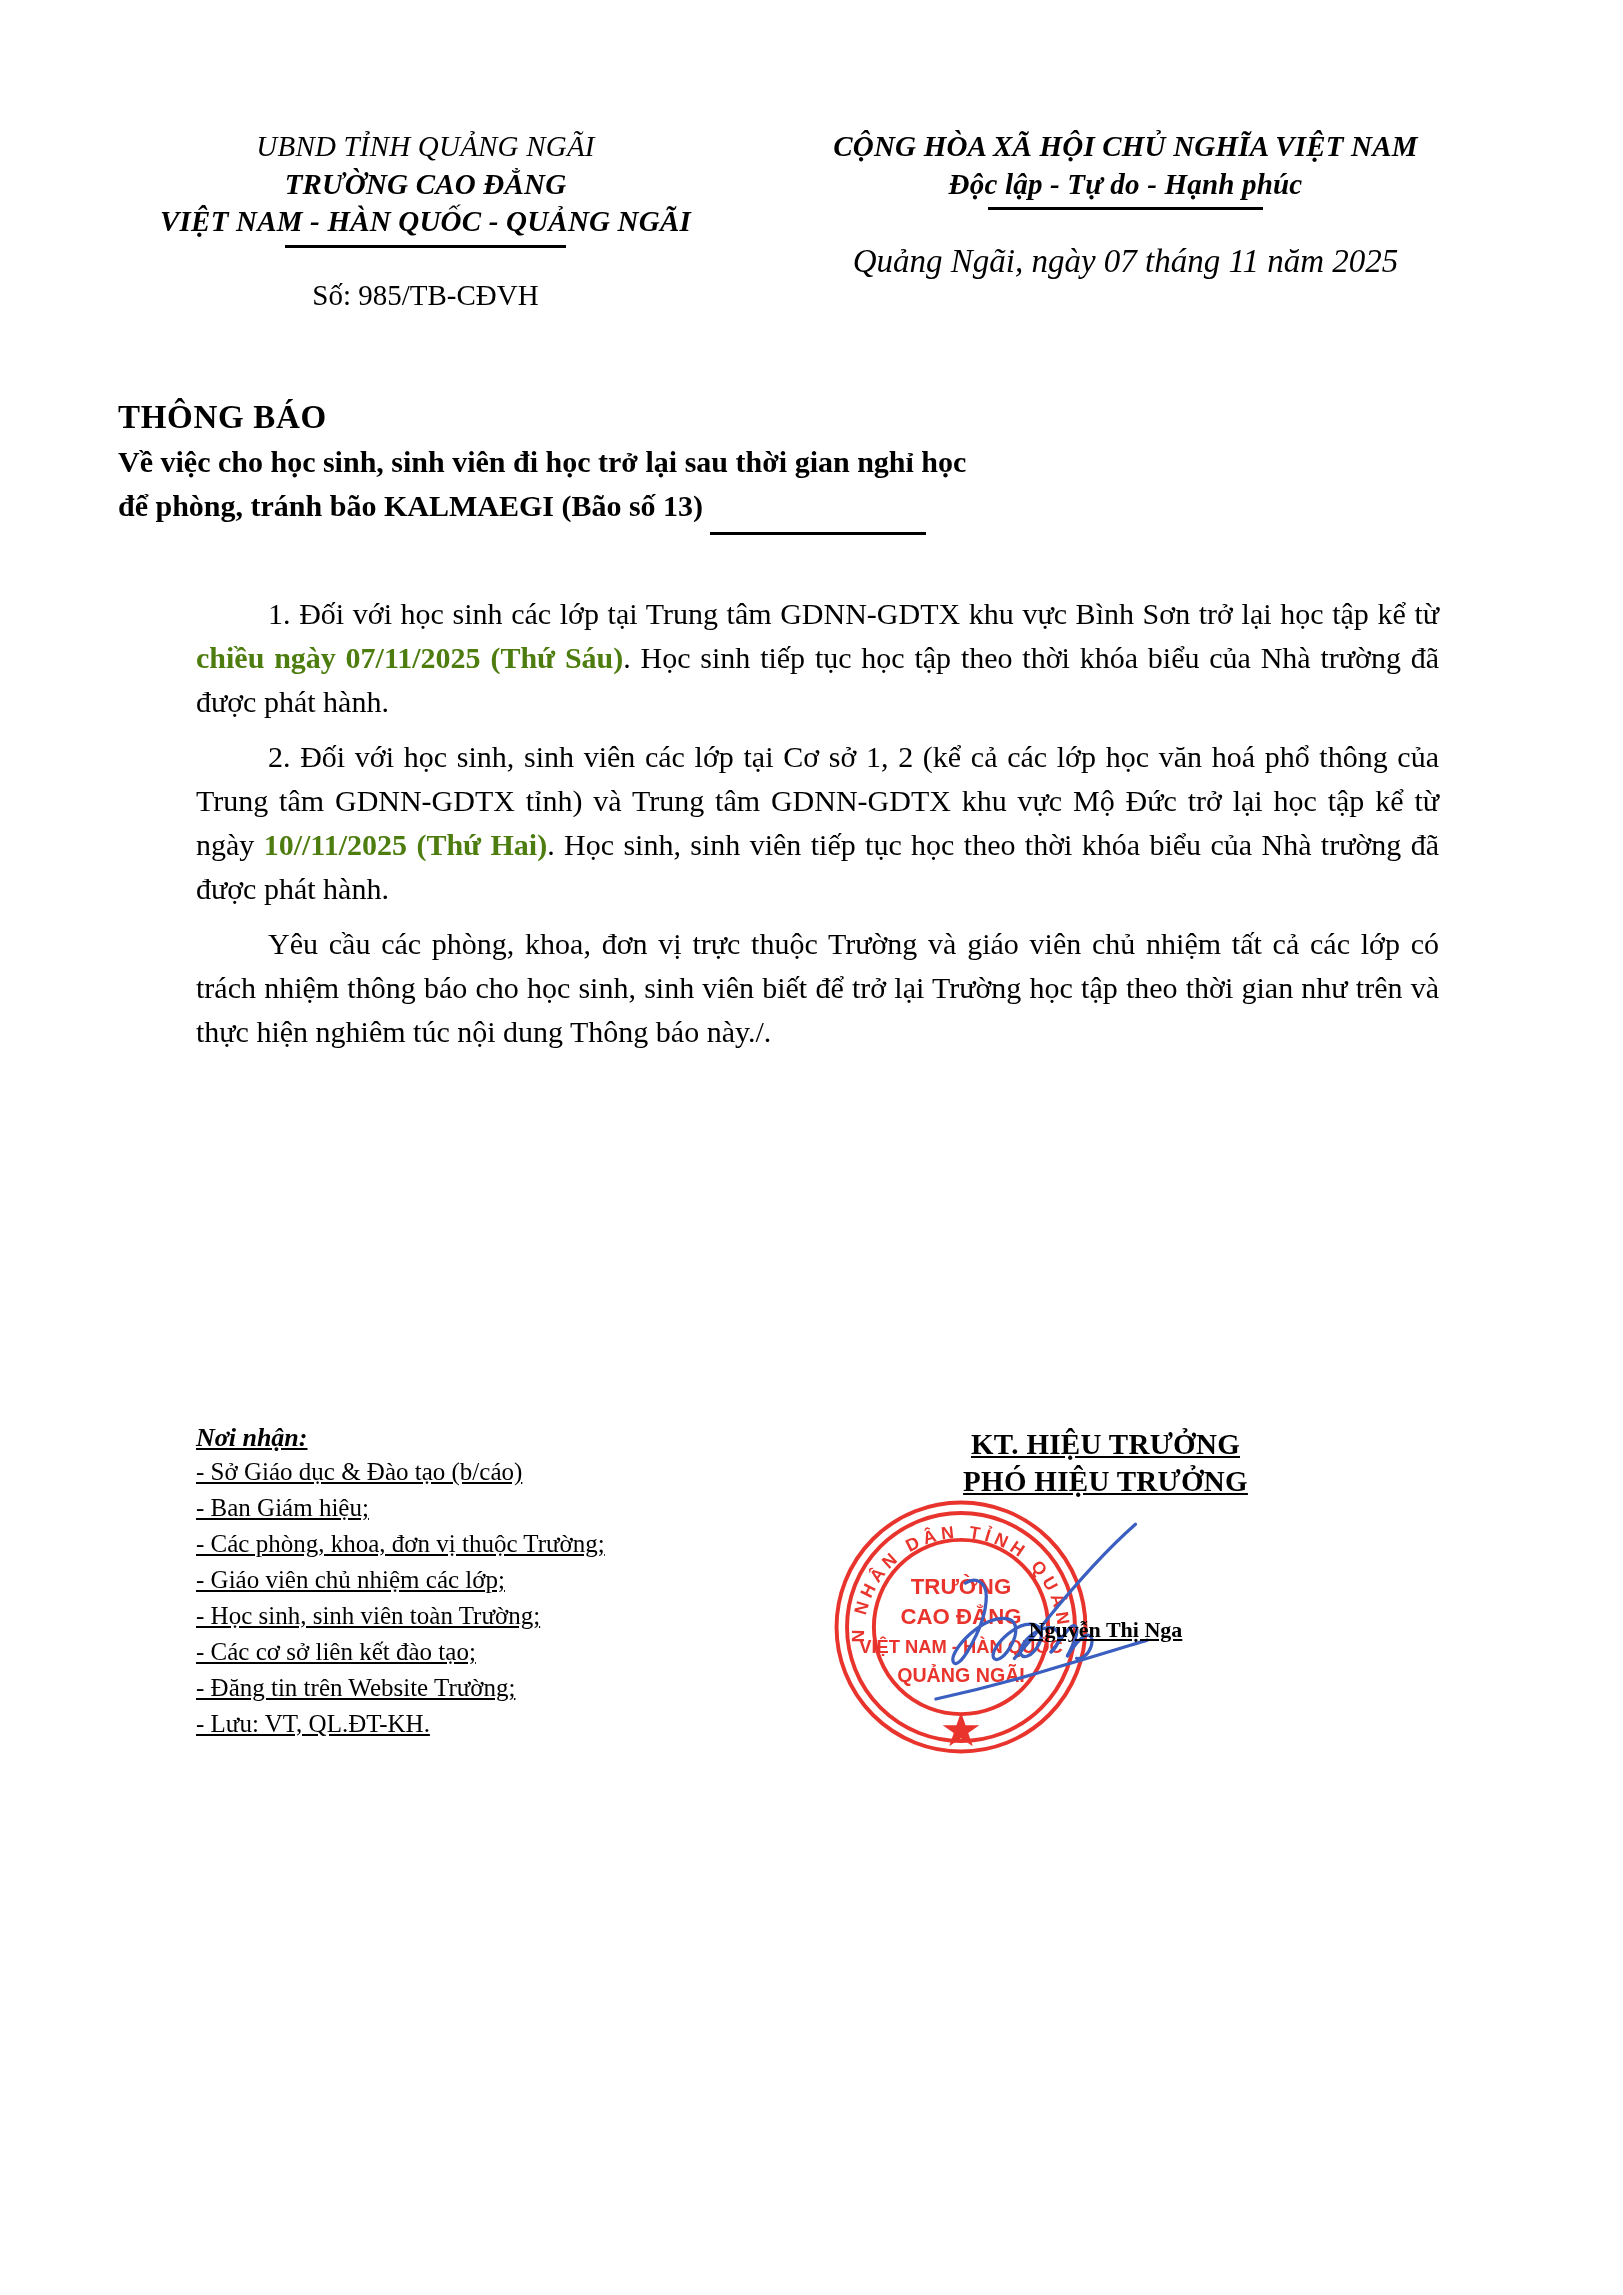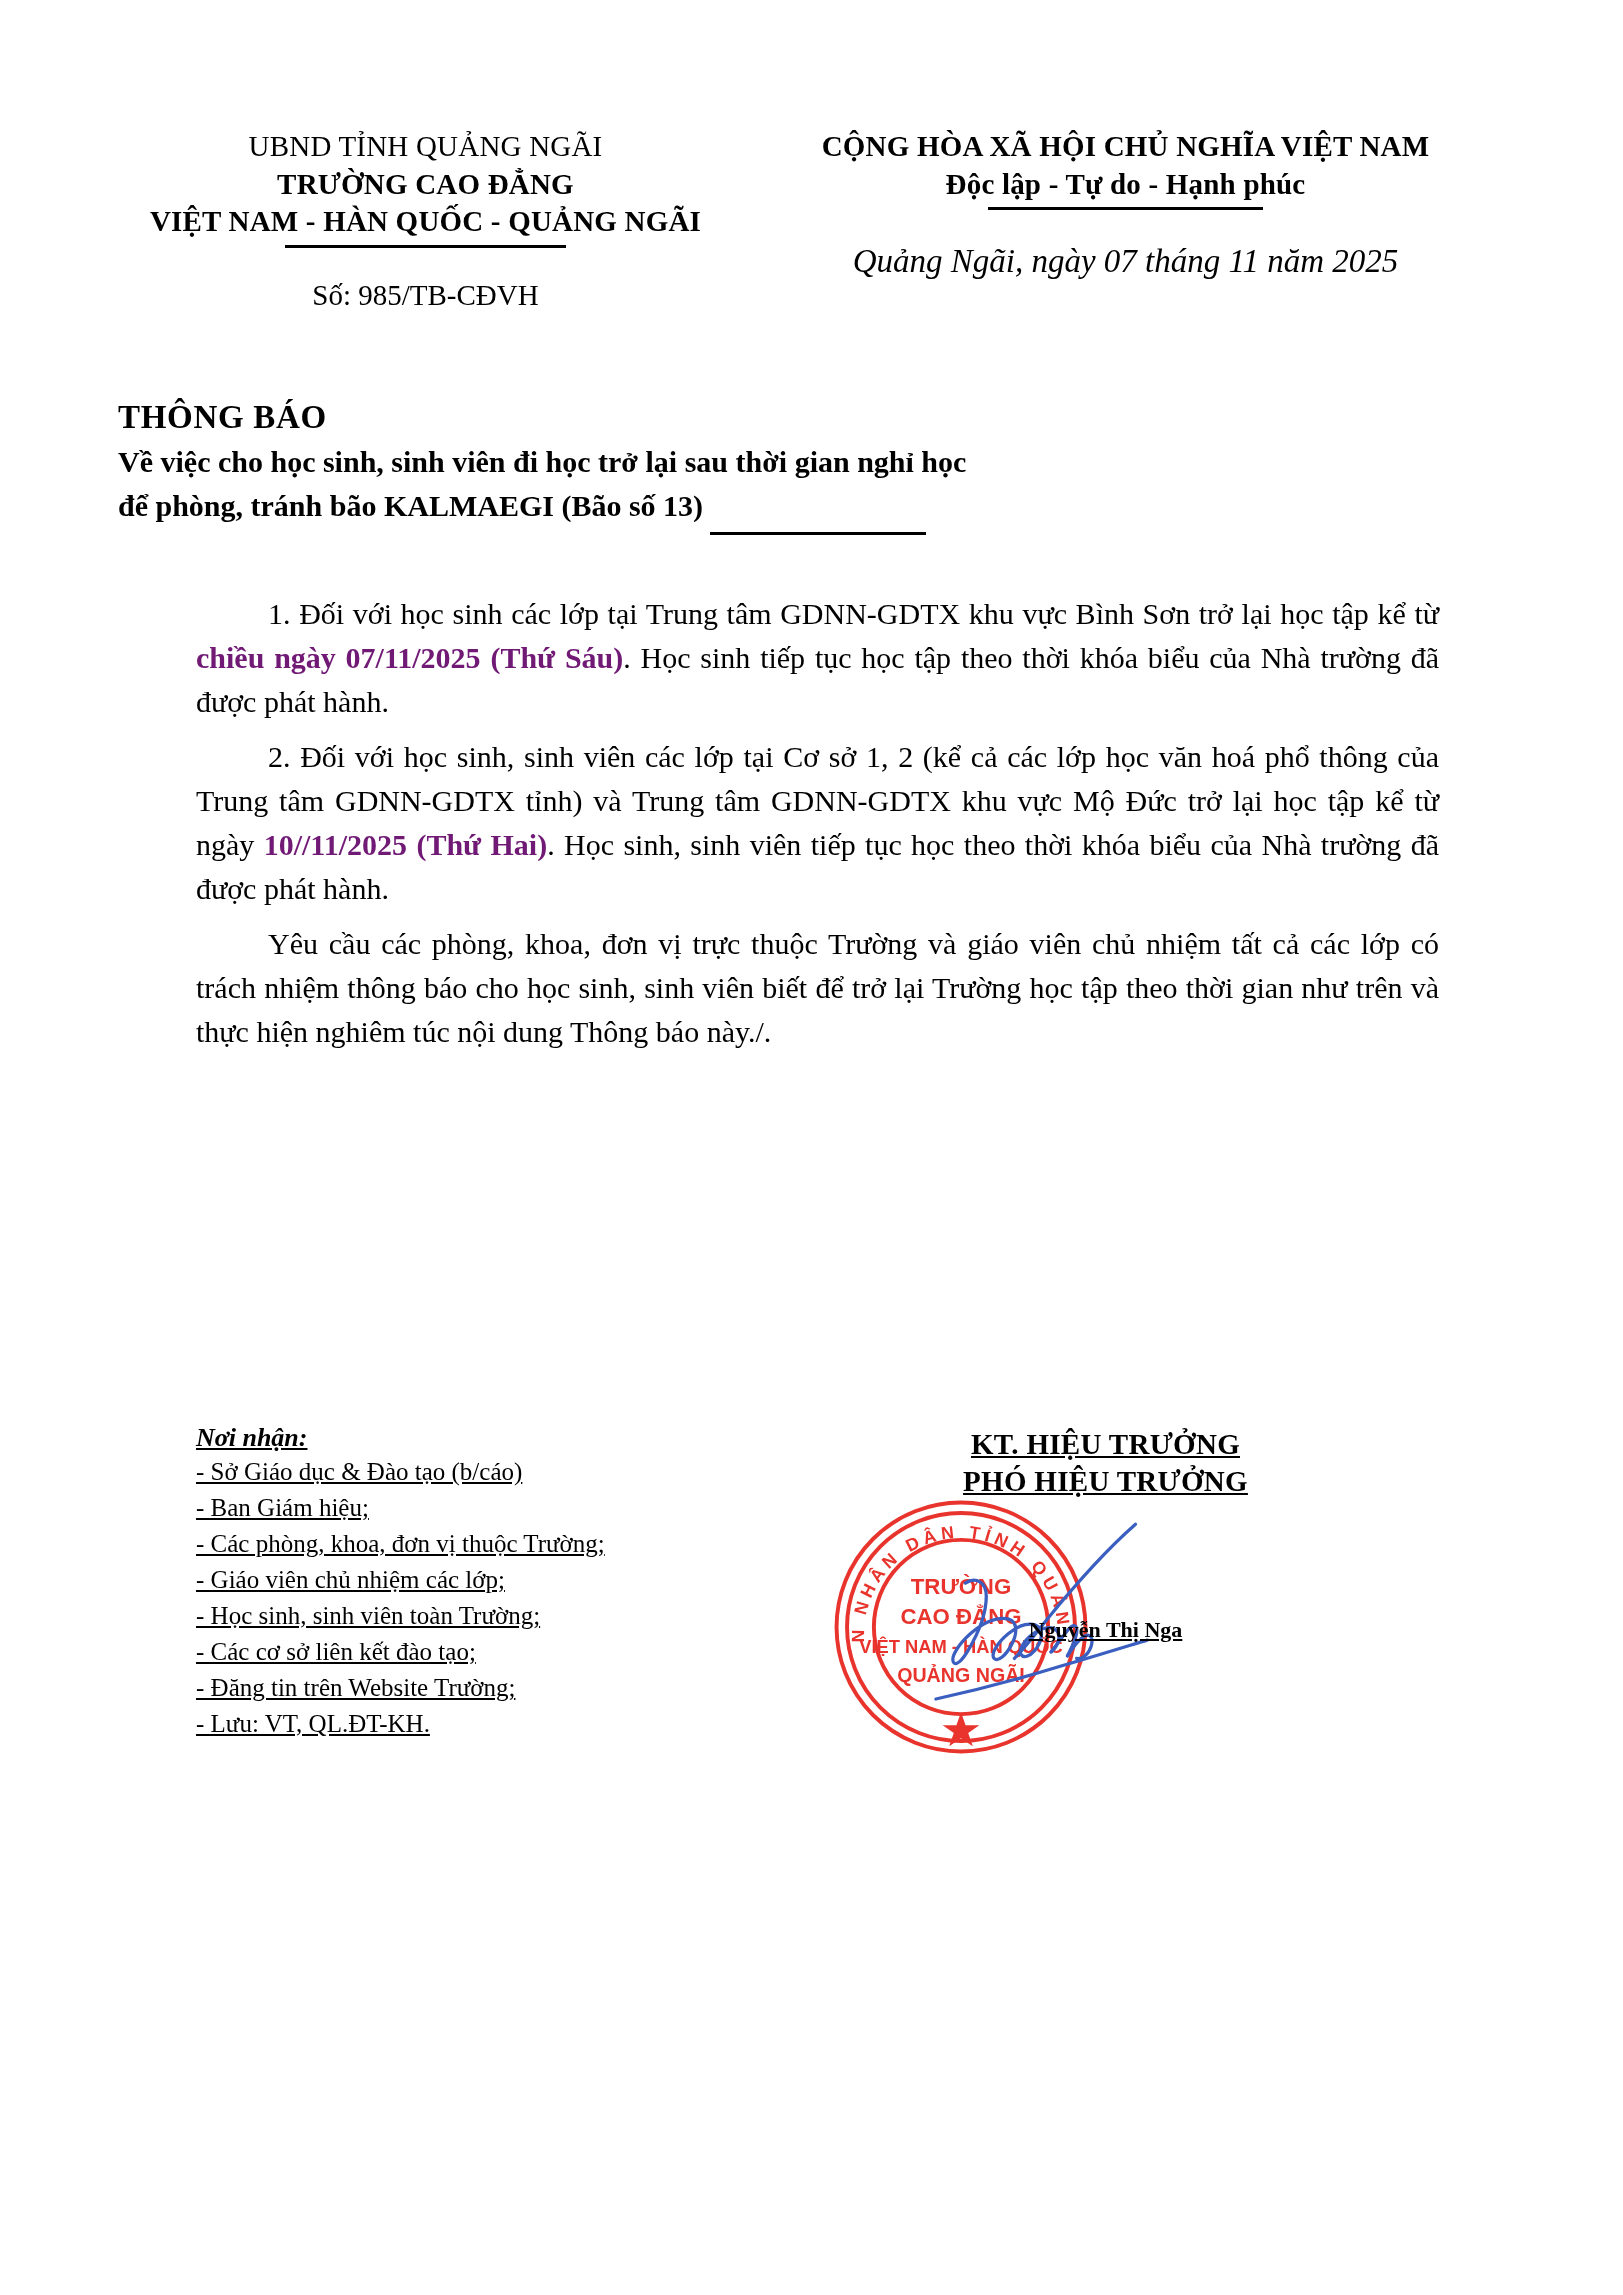--- a/index.html
+++ b/index.html
@@ -34,20 +34,21 @@
   }
   .header-right {
     flex: 1;
     text-align: center;
   }
   .org-line {
     font-size: 29px;
     line-height: 1.30;
     letter-spacing: 0.2px;
     white-space: nowrap;
+    font-style: italic;
   }
   .org-line.b { font-weight: bold; }
   .underline-short {
     margin: 3.9px auto 0;
     height: 2.6px;
     background: #000;
   }
   .u-left  { width: 281px; }
   .u-right { width: 275px; }
 
@@ -102,21 +103,21 @@
     font-size: 30px;
     line-height: 1.46;
     text-align: justify;
     text-indent: 72px;
     margin: 0 0 11.8px 0;
     -webkit-hyphens: none;
     hyphens: none;
   }
   .para:last-child { margin-bottom: 0; }
   .hl {
-    color: #701a75;
+    color: #4d7c0f;
     font-weight: bold;
   }
 
   
   .footer {
     position: absolute;
     top: 1423px;
     left: 196px;
     width: 1243px;
     display: flex;

